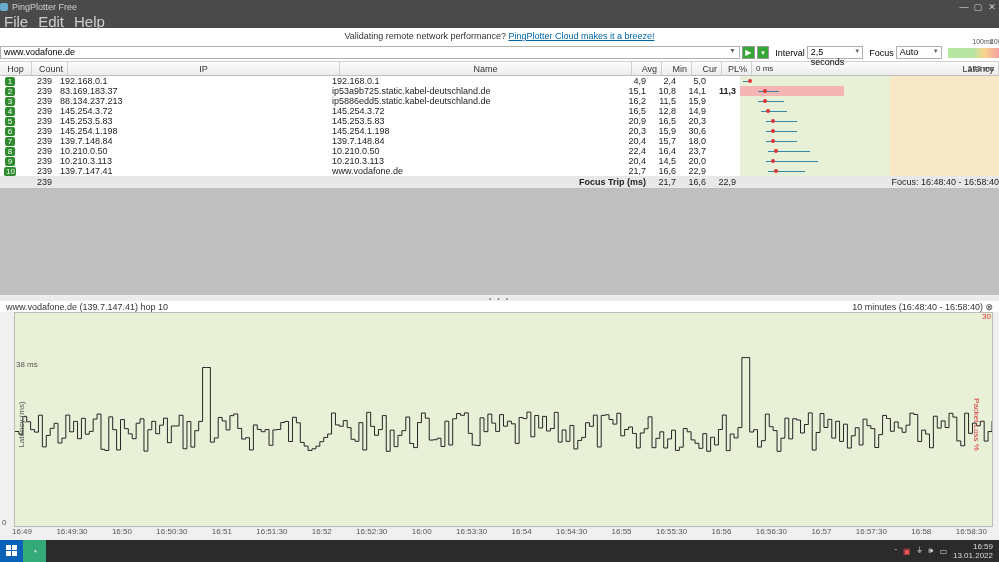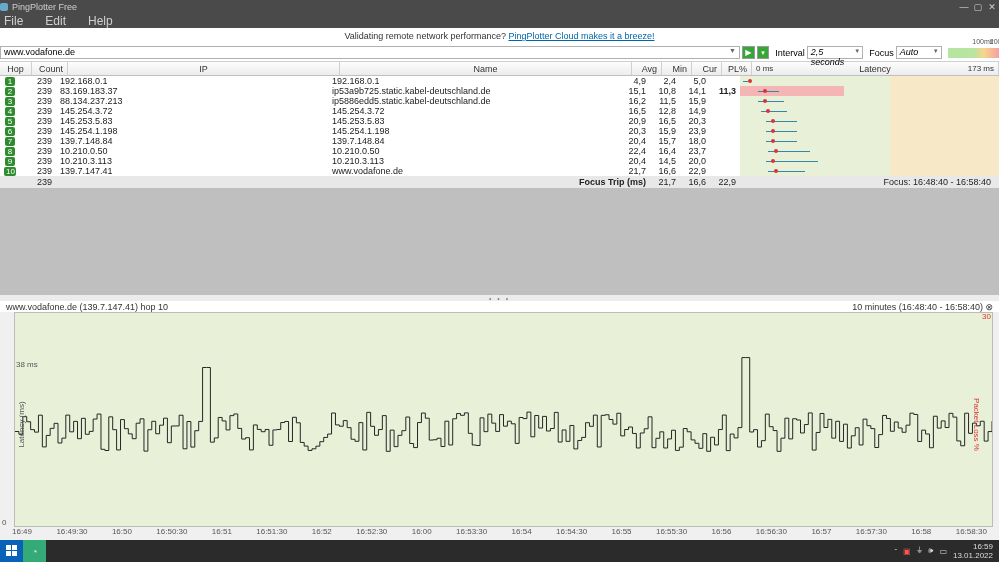--- a/index.html
+++ b/index.html
@@ -7,52 +7,52 @@
 
   
   .titlebar { height: 14px; background: #4a4a4a; color: #cfcfcf; display: flex; align-items: center; padding-left: 0; position: relative; }
   .titlebar .appicon { width: 8px; height: 8px; background: #6ac; border-radius: 2px; margin-right: 4px; }
   .titlebar .title { font-size: 9px; }
   .winbtns { position: absolute; right: 0; top: 0; display: flex; }
   .winbtn { width: 14px; height: 14px; display: flex; align-items: center; justify-content: center; color: #cfcfcf; font-size: 9px; cursor: pointer; }
 
   
   .menubar { height: 14px; background: #4a4a4a; color: #cfcfcf; display: flex; align-items: center; padding-left: 4px; }
-  .menubar span { margin-right: 22px; font-size: 12px; cursor: pointer; }
+  .menubar span { margin-right: 10px; font-size: 15px; cursor: pointer; }
 
   
   .promo { height: 16px; font-size: 9px; color: #333; text-align: center; line-height: 16px; background: #fff; }
   .promo a { color: #0066aa; text-decoration: underline; }
 
   
   .toolbar { height: 18px; background: #fff; display: flex; align-items: center; border-bottom: 1px solid #d0d0d0; }
   .target-select { flex: 0 0 740px; height: 13px; border: 1px solid #b0b0b0; font-size: 9px; padding: 0 3px; background: #fff; position: relative; }
   .target-select::after { content: "▼"; position: absolute; right: 3px; top: 0; font-size: 7px; color: #666; }
   .btn { width: 14px; height: 13px; border: 1px solid #999; margin-left: 2px; display: flex; align-items: center; justify-content: center; cursor: pointer; font-size: 8px; }
   .btn.green { background: #36a636; color: #fff; }
   .btn.play::before { content: "▶"; }
   .btn.menu::before { content: "▾"; font-size: 7px; }
   .lbl { font-size: 9px; margin-left: 6px; margin-right: 2px; }
-  .sel { height: 13px; border: 1px solid #b0b0b0; font-size: 9px; padding: 0 10px 0 3px; background: #fff; position: relative; font-style: italic; }
+  .sel { height: 13px; border: 1px solid #b0b0b0; font-size: 9px; padding: 0 10px 0 3px; background: #fff; position: relative; }
   .sel::after { content: "▼"; position: absolute; right: 2px; top: 1px; font-size: 6px; color: #666; }
   .gradient { width: 58px; height: 10px; margin-left: 6px; background: linear-gradient(to right, #b5e5a0 0%, #b5e5a0 50%, #f7d58c 70%, #f5a0a0 100%); position: relative; }
   .gradient .tick { position: absolute; top: -10px; font-size: 7px; color: #555; }
 
   
   .thead { height: 14px; background: linear-gradient(#fdfdfd,#ececec); border-bottom: 1px solid #c0c0c0; display: flex; font-size: 9px; color: #333; }
   .th { border-right: 1px solid #d0d0d0; padding: 1px 4px; display: flex; align-items: center; }
   .th.hop   { width: 32px; justify-content: center; }
   .th.count { width: 36px; justify-content: flex-end; }
   .th.ip    { width: 272px; justify-content: center; }
   .th.name  { width: 292px; justify-content: center; }
   .th.avg   { width: 30px; justify-content: flex-end; }
   .th.min   { width: 30px; justify-content: flex-end; }
   .th.cur   { width: 30px; justify-content: flex-end; }
   .th.pl    { width: 30px; justify-content: flex-end; }
-  .th.lat   { flex: 1; justify-content: center; position: relative; }
+  .th.lat   { flex: 1; justify-content: flex-end; position: relative; }
   .th.lat .zero { position: absolute; left: 4px; font-size: 8px; }
   .th.lat .max  { position: absolute; right: 4px; font-size: 8px; }
 
   
   .rows { background: #fff; }
   .row { height: 10px; display: flex; font-size: 9px; color: #222; border-bottom: 0; }
   .row > div { padding: 0 4px; display: flex; align-items: center; overflow: hidden; white-space: nowrap; }
   .row .numcell { width: 20px; justify-content: center; }
   .row .numbadge { background: #2e8b2e; color: #fff; border-radius: 2px; font-size: 8px; padding: 0 2px; min-width: 10px; text-align: center; }
   .row .count { width: 36px; justify-content: flex-end; }
@@ -67,21 +67,21 @@
   .latpt      { position: absolute; width: 4px; height: 4px; border-radius: 50%; background: #d33; top: 3px; }
   .latbar     { position: absolute; height: 1px; background: #38a; top: 5px; }
   .plbar      { position: absolute; left: 0; top: 0; height: 10px; background: #f6b5b5; }
 
   
   .sumrow { height: 12px; background: #e8e8e8; display: flex; font-size: 9px; color: #222; }
   .sumrow > div { padding: 0 4px; display: flex; align-items: center; }
   .sumrow .count { width: 56px; justify-content: flex-end; }
   .sumrow .rtlabel { flex: 1; justify-content: flex-end; font-weight: 600; }
   .sumrow .avg, .sumrow .min, .sumrow .cur { width: 30px; justify-content: flex-end; }
-  .sumrow .focus { width: 259px; justify-content: flex-end; padding-right: 8px; }
+  .sumrow .focus { width: 259px; justify-content: flex-end; padding-right: 0; }
 
   .spacer { background: #bfbfbf; height: 107px; }
 
   
   .splitter { height: 6px; background: #ececec; display: flex; align-items: center; justify-content: center; cursor: ns-resize; }
   .splitter .dots { font-size: 7px; color: #888; letter-spacing: 2px; }
 
   
   .graph-head { display: flex; justify-content: space-between; padding: 0 6px; font-size: 9px; color: #333; background: #fff; height: 11px; align-items: center; }
   .graph-area { position: relative; height: 215px; background: #fff; margin: 0 6px 0 14px; }
@@ -242,21 +242,21 @@
     </div>
     <div class="row">
       <div class="numcell">
         <span class="numbadge">6</span>
       </div>
       <div class="count">239</div>
       <div class="ip">145.254.1.198</div>
       <div class="name">145.254.1.198</div>
       <div class="avg">20,3</div>
       <div class="min">15,9</div>
-      <div class="cur">23,9</div>
+      <div class="cur">30,6</div>
       <div class="pl"></div>
       <div class="lat">
         <div class="latbg" style="background:linear-gradient(to right,#e8f1d8 0%,#e8f1d8 58%,#f7e9c8 58%,#f7e9c8 100%)"></div>
         <div class="latbar" style="left:10%;width:12%"></div>
         <div class="latpt" style="left:12%"></div>
       </div>
     </div>
     <div class="row">
       <div class="numcell">
         <span class="numbadge">7</span>

